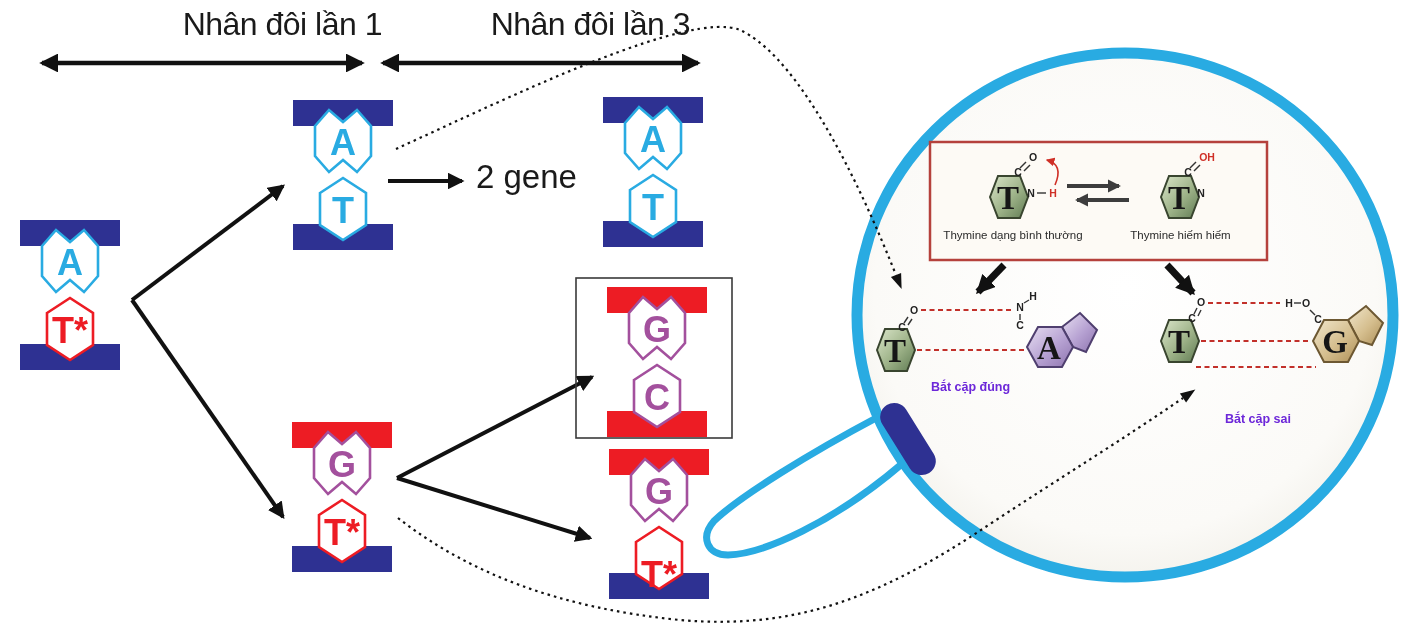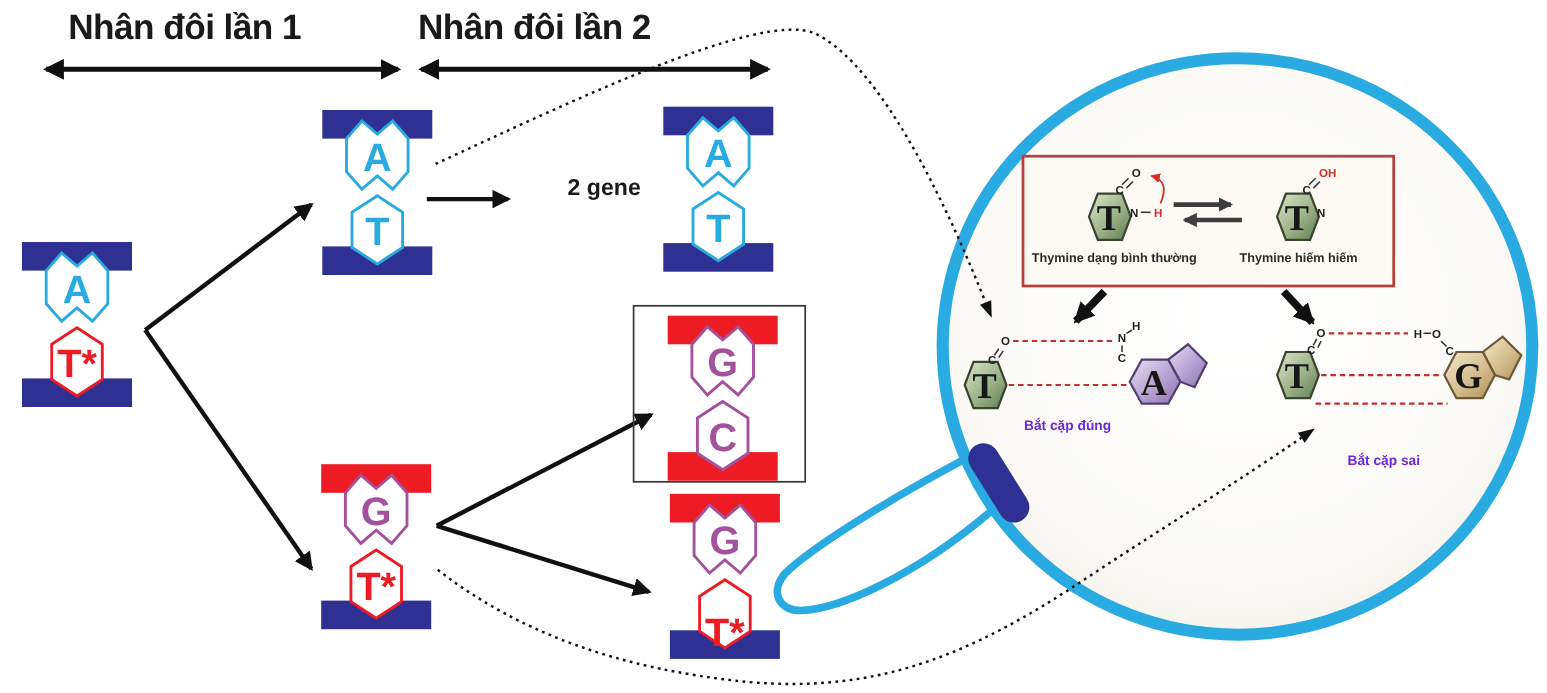--- a/index.html
+++ b/index.html
@@ -1,21 +1,21 @@
 <!DOCTYPE html>
 <html><head>
 <meta charset="utf-8">
 <style>
   html,body{margin:0;padding:0;background:#ffffff;font-family:"Liberation Sans",sans-serif;}
   #stage{position:relative;width:1406px;height:630px;background:#ffffff;overflow:hidden;}
   #stage svg{position:absolute;left:0;top:0;}
   .lbl{position:absolute;color:#1a1a1a;line-height:1.05;}
-  .hdr{font-size:32px;font-weight:700;text-align:left;letter-spacing:-0.5px;}
-  .gene{font-size:21px;font-weight:700;margin-left:40px;}
-  .smlbl{font-size:11.5px;font-weight:700;color:#2b2b2b;text-align:center;}
+  .hdr{font-size:32px;font-weight:400;text-align:right;letter-spacing:-0.5px;}
+  .gene{font-size:33px;font-weight:400;}
+  .smlbl{font-size:11.5px;font-weight:400;color:#2b2b2b;text-align:center;}
   .pairlbl{font-size:12.5px;font-weight:600;color:#6d28d9;text-align:center;}
   text.base-big{font-size:36px;font-weight:700;font-family:"Liberation Sans",sans-serif;text-anchor:middle;}
   text.ring{font-size:33px;font-weight:700;font-family:"Liberation Serif",serif;fill:#161616;text-anchor:middle;}
   text.atom{font-size:10.5px;font-weight:600;fill:#222;text-anchor:middle;font-family:"Liberation Sans",sans-serif;}
   text.atom-red{fill:#cf2f26;}
   .bond{stroke:#333;stroke-width:1.4;fill:none;}
   .hbond{stroke:#c2302a;stroke-width:2;stroke-dasharray:5 3.5;fill:none;}
   .dotline{stroke:#111;stroke-width:2.2;stroke-dasharray:2.5 4;fill:none;}
   .solidarrow{stroke:#111;stroke-width:4;fill:none;}
   .dblarrow{stroke:#111;stroke-width:4.5;fill:none;}
@@ -208,19 +208,19 @@
   <path d="M878 417 C812 452 740 496 714 521 C700 537 707 555 728 555 C763 554 833 523 903 463" fill="none" stroke="#29abe2" stroke-width="7" stroke-linecap="round"></path>
   <rect x="868" y="425" width="80" height="28" rx="14" fill="#2e3192" transform="rotate(58 908 439)"></rect>
 
   <path class="dotline" d="M396 149 C520 92 690 10 740 30 C788 52 843 142 896 275"></path>
   <polygon points="0,-5.5 15,0 0,5.5" transform="translate(896,275) rotate(68)" fill="#111"></polygon>
   <path class="dotline" d="M398 518 C470 574 560 608 680 620 C795 630 880 598 990 524 C1060 478 1125 438 1183 398"></path>
   <polygon points="0,-5.5 15,0 0,5.5" transform="translate(1183,398) rotate(-34.6)" fill="#111"></polygon>
 </svg>
 
 <div class="lbl hdr" style="left:62px;top:8px;width:320px;">Nhân đôi lần 1</div>
-<div class="lbl hdr" style="left:380px;top:8px;width:310px;">Nhân đôi lần 2</div>
+<div class="lbl hdr" style="left:380px;top:8px;width:310px;">Nhân đôi lần 3</div>
 <div class="lbl gene" style="left:476px;top:160px;">2 gene</div>
 <div class="lbl smlbl" style="left:928px;top:229px;width:170px;">Thymine dạng bình thường</div>
 <div class="lbl smlbl" style="left:1118px;top:229px;width:125px;">Thymine hiếm hiếm</div>
 <div class="lbl pairlbl" style="left:903px;top:381px;width:135px;">Bắt cặp đúng</div>
 <div class="lbl pairlbl" style="left:1198px;top:385px;width:120px;margin-top:28px;">Bắt cặp sai</div>
 </div>
 
 </body></html>

